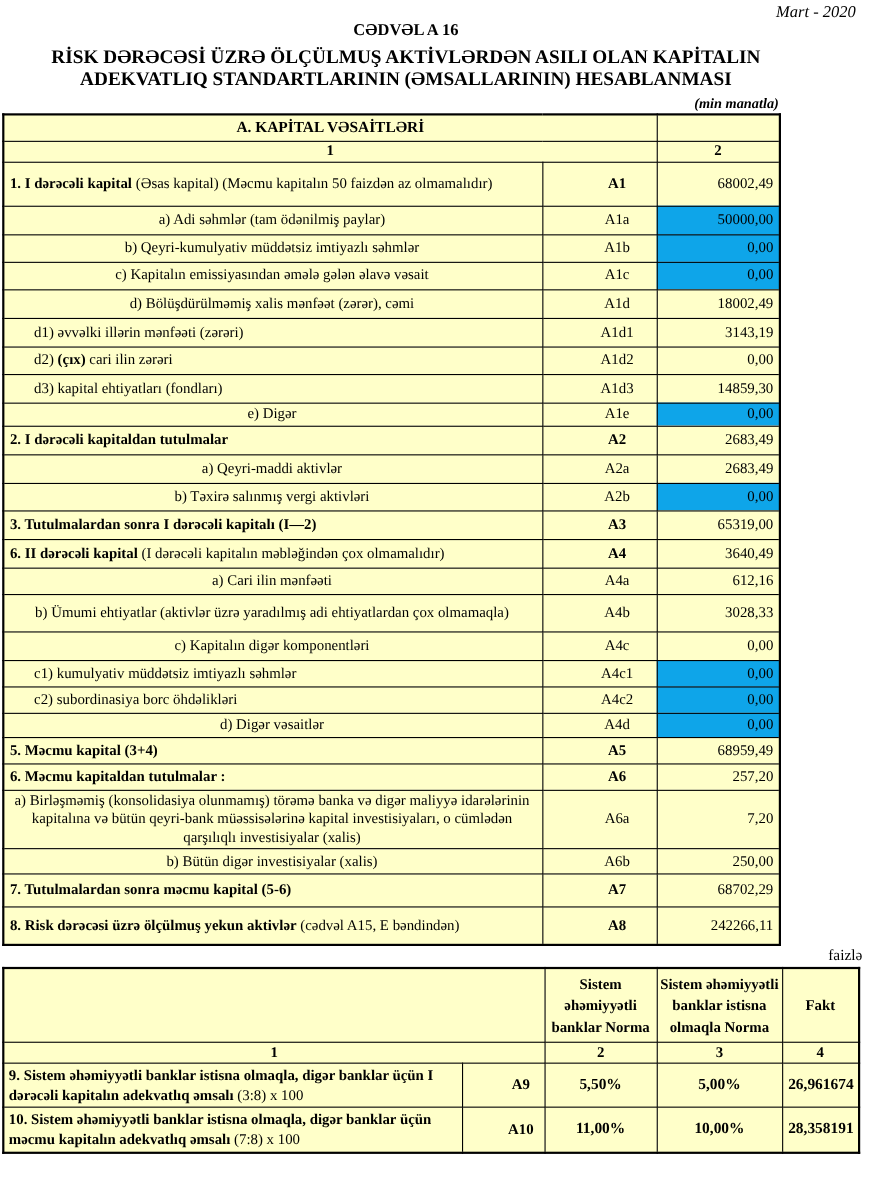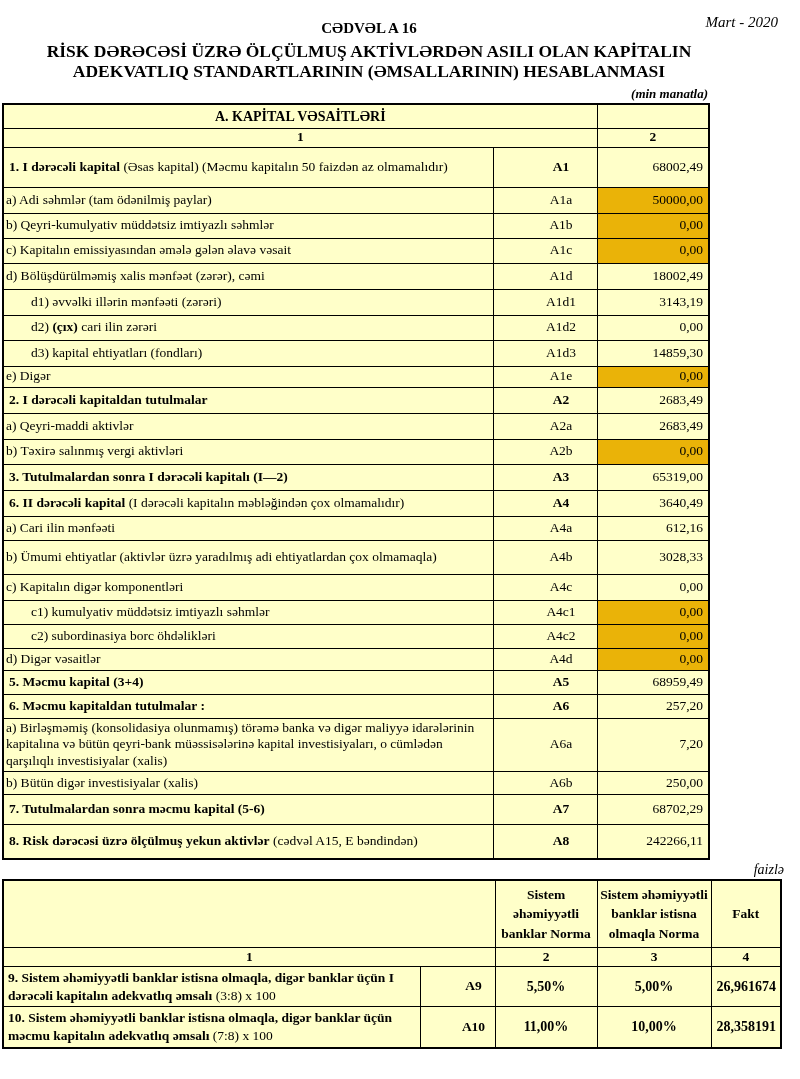--- a/index.html
+++ b/index.html
@@ -8,21 +8,21 @@
     position: relative;
     width: 800px;
     height: 1079px;
     background: #ffffff;
     font-family: "Liberation Serif", "DejaVu Serif", serif;
     color: #000;
     overflow: hidden;
   }
   .date {
     position: absolute;
-    top: 14px;
+    top: 3px;
     right: 22px;
     font-style: italic;
     font-size: 15px;
   }
   .hdr { width: 738px; }
   .tno {
     text-align: center;
     font-weight: bold;
     font-size: 15px;
     padding-top: 20px;
@@ -40,45 +40,44 @@
     text-align: right;
     font-style: italic;
     font-weight: bold;
     font-size: 13px;
     margin-top: 5px;
     margin-bottom: 1px;
   }
   .pctnote {
     width: 784px;
     text-align: right;
-    font-style: italic;
     font-size: 14px;
     margin: 2px 0 1px 0;
   }
   table { border-collapse: collapse; table-layout: fixed; }
   .t1 { width: 706px; margin-left: 2px; border: 2.5px solid #000; }
   .t2 { width: 778px; margin-left: 2px; border: 2.5px solid #000; }
   td {
     border: 1.6px solid #000;
     background: #FFFFC9;
     font-size: 13.5px;
     line-height: 1.25;
     padding: 1px 4px;
     vertical-align: middle;
   }
   .b { font-weight: bold; }
   .sec { font-weight: bold; text-align: center; font-size: 14px; height: 24px; }
   .num { font-weight: bold; text-align: center; height: 19px; padding: 0 2px; }
   .lbl { text-align: left; margin-top: 44px; }
   .ind0 { padding-left: 5px; }
-  .ind1 { padding-left: 2px; }
+  .ind1 { padding-left: 2px; text-align: center; }
   .ind2 { padding-left: 27px; }
   .code { text-align: center; padding-left: 36px; }
   .val { text-align: right; padding-right: 5px; }
-  .white { background: #eab308; }
+  .white { background: #0ea5e9; }
   .t2 .th { font-weight: bold; text-align: center; font-size: 13.5px; line-height: 1.45; padding: 4px 2px; height: 64px; font-family: Liberation Serif, serif; }
   .t2 .blank { height: 64px; }
   .t2 .lbl { font-size: 13.5px; line-height: 1.3; padding: 2px 4px; height: 36px; }
   .t2 .pct { font-weight: bold; text-align: center; font-size: 14px; }
   .t2 .fact { font-weight: bold; text-align: right; font-size: 14px; padding-right: 4px; }
 </style>
 </head>
 <body>
 
 <div class="page">

